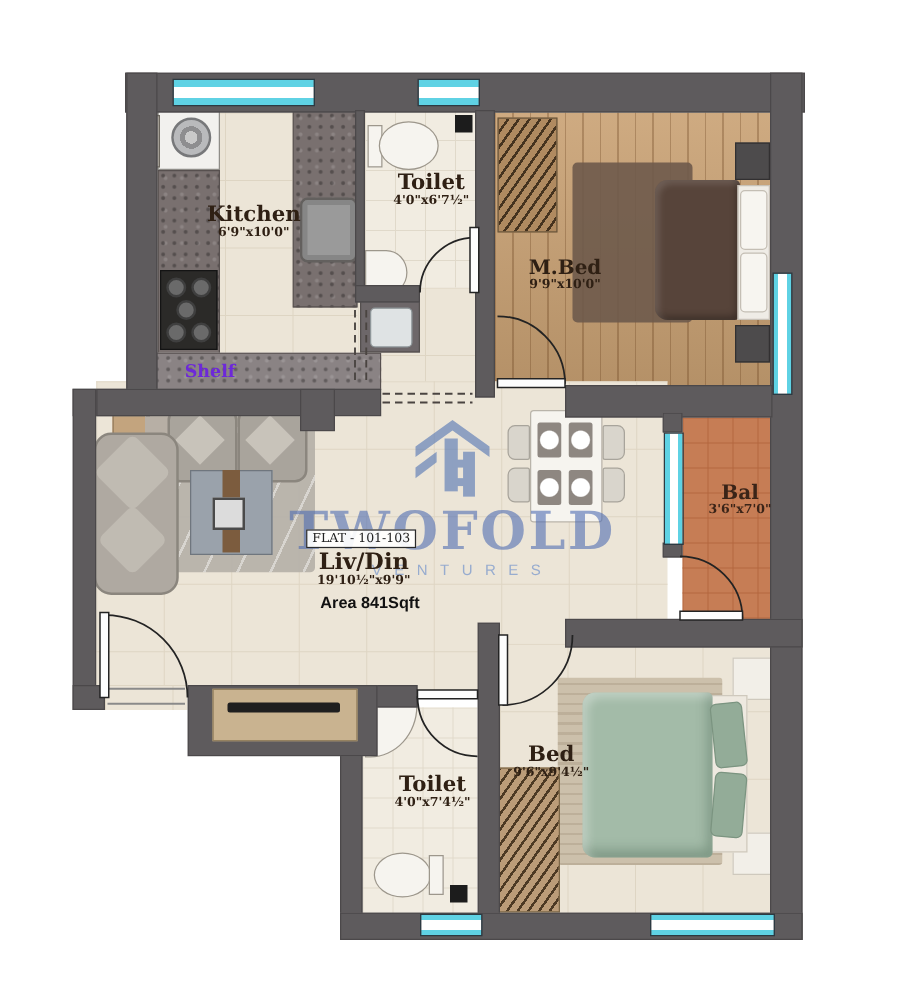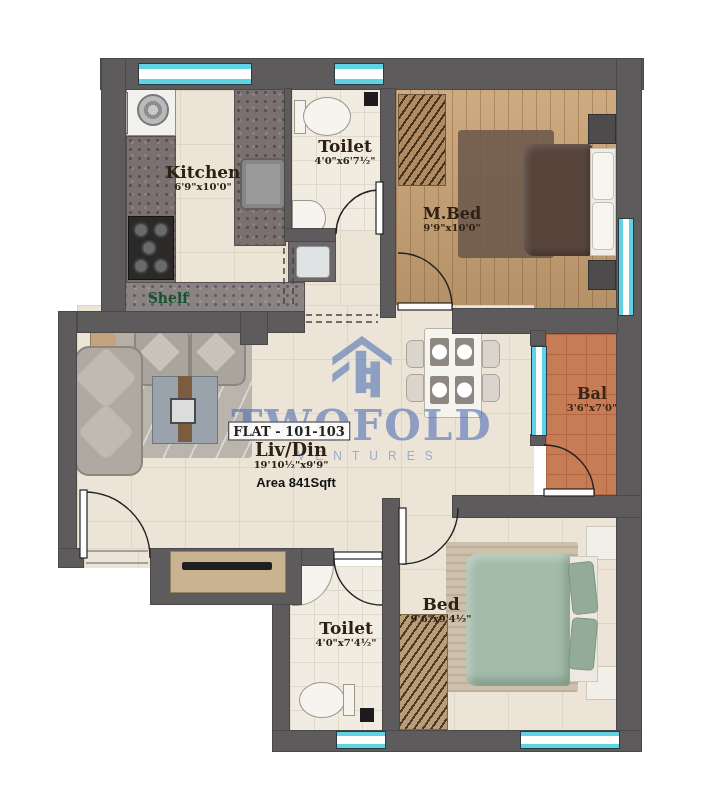--- a/index.html
+++ b/index.html
@@ -30,21 +30,21 @@
     background-image:repeating-linear-gradient(-55deg,transparent 0 5px,#4d3a24 5px 7px);}
   .win-h{position:absolute;border:1px solid #2c3a42;
     background:linear-gradient(to bottom,#5fd2e4 0 27%,#ffffff 27% 73%,#5fd2e4 73% 100%);}
   .win-v{position:absolute;border:1px solid #2c3a42;
     background:linear-gradient(to right,#5fd2e4 0 27%,#ffffff 27% 73%,#5fd2e4 73% 100%);}
   .white-fix{position:absolute;background:#f6f4ef;border:1px solid #9d978c;}
   .lbl{position:absolute;color:#2f2014;text-align:center;transform:translate(-50%,-50%);
        font-weight:bold;line-height:1.05;white-space:nowrap;}
   .lbl .dims{display:block;font-size:10px;letter-spacing:0px;}
   .badge{position:absolute;transform:translate(-50%,-50%);background:rgba(255,255,254,.92);
-       border:1.5px solid #2a2a2a;font-size:13px;font-weight:bold;color:#222;
+       border:1.5px solid #2a2a2a;font-size:10px;font-weight:normal;color:#222;
        padding:1px 4px;white-space:nowrap;}
   .area-lbl{position:absolute;transform:translate(-50%,-50%);font-family:"Liberation Sans",sans-serif;
        font-weight:bold;font-size:13px;color:#111;white-space:nowrap;}
   .wm-word{position:absolute;transform:translate(-50%,-50%);font-weight:bold;font-size:42px;
        letter-spacing:2px;color:rgba(74,105,178,.58);white-space:nowrap;}
   .wm-sub{position:absolute;transform:translate(-50%,-50%);font-family:"Liberation Sans",sans-serif;
        font-size:12px;letter-spacing:10px;color:rgba(130,158,205,.8);white-space:nowrap;}
   .furn{position:absolute;}
   svg.overlay{position:absolute;left:0;top:0;pointer-events:none;}
 </style>
@@ -220,17 +220,17 @@
   </div>
   <div class="area-lbl" style="left:296px;top:482px;">Area 841Sqft</div>
   <div class="lbl" style="left:441px;top:610px;font-size:17px;">
     <span>Bed</span>
     <span class="dims">9'6"x9'4½"</span>
   </div>
   <div class="lbl" style="left:346px;top:634px;font-size:17px;">
     <span>Toilet</span>
     <span class="dims">4'0"x7'4½"</span>
   </div>
-  <div class="lbl" style="left:168px;top:298px;font-size:14px;color:#14532d;">
+  <div class="lbl" style="left:168px;top:298px;font-size:14px;color:#6d28d9;">
     <span>Shelf</span>
   </div>
 
 </div>
 
 </body></html>

